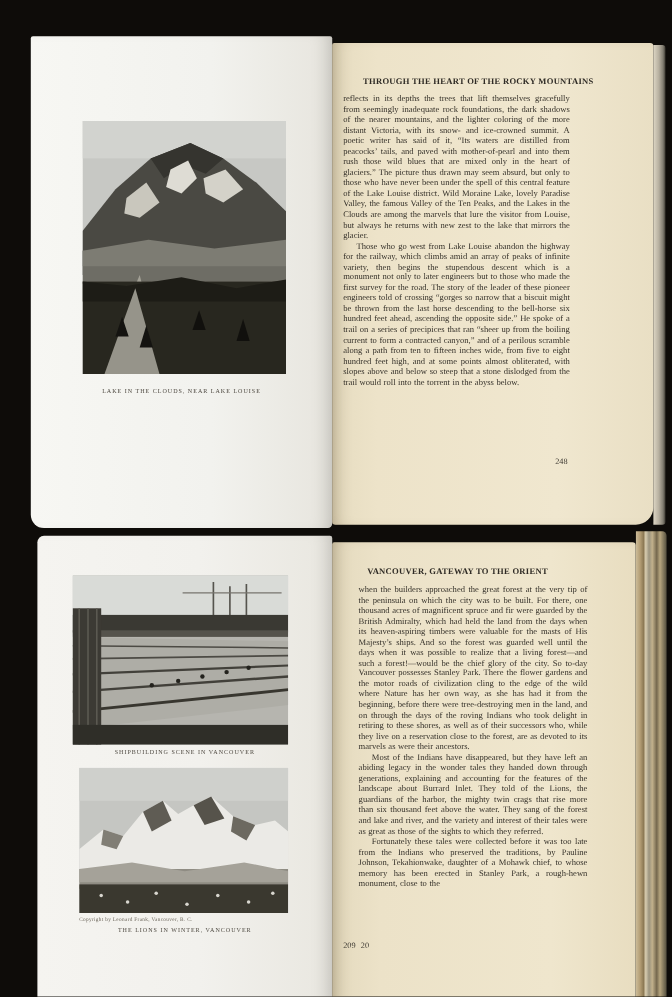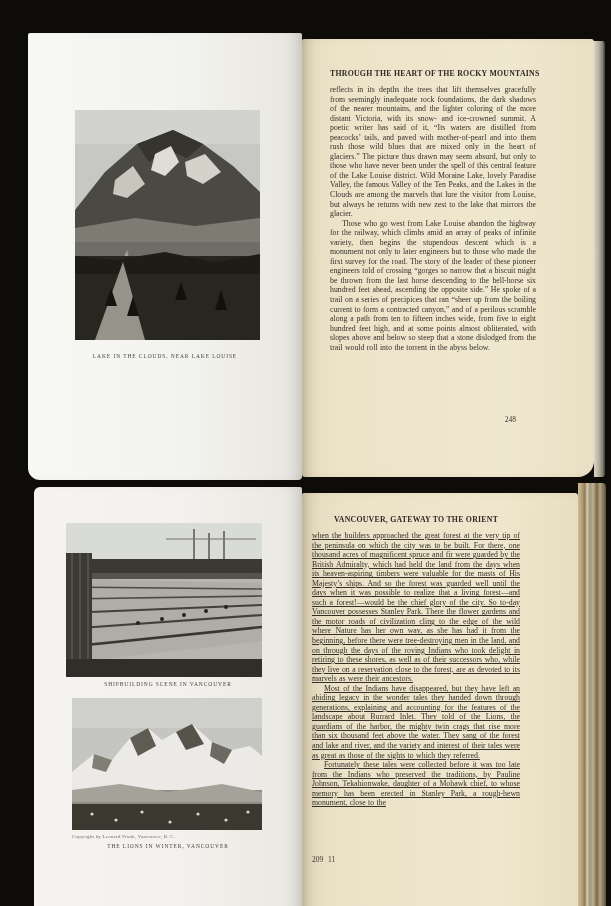--- a/index.html
+++ b/index.html
@@ -94,21 +94,21 @@
       <polygon points="52,206 58,186 64,206" fill="#141310"></polygon>
       <polygon points="100,190 106,172 112,190" fill="#11100d"></polygon>
       <polygon points="140,200 146,180 152,200" fill="#11100d"></polygon>
     </svg>
   </div>
   <div class="caption" style="top:320px;">LAKE IN THE CLOUDS, NEAR LAKE LOUISE</div>
 </div>
 
 <div class="page page-tr">
   <div class="header" style="left:28px;width:206px;top:30px;">THROUGH THE HEART OF THE ROCKY MOUNTAINS</div>
-  <div class="bodytext" style="left:28px;width:206px;top:46px;">
+  <div class="bodytext" style="left:10px;width:206px;top:46px;">
     <p>reflects in its depths the trees that lift themselves gracefully from seemingly inadequate rock foundations, the dark shadows of the nearer mountains, and the lighter coloring of the more distant Victoria, with its snow- and ice-crowned summit.  A poetic writer has said of it, “Its waters are distilled from peacocks’ tails, and paved with mother-of-pearl and into them rush those wild blues that are mixed only in the heart of glaciers.”  The picture thus drawn may seem absurd, but only to those who have never been under the spell of this central feature of the Lake Louise district.  Wild Moraine Lake, lovely Paradise Valley, the famous Valley of the Ten Peaks, and the Lakes in the Clouds are among the marvels that lure the visitor from Louise, but always he returns with new zest to the lake that mirrors the glacier.</p>
     <p class="indent">Those who go west from Lake Louise abandon the highway for the railway, which climbs amid an array of peaks of infinite variety, then begins the stupendous descent which is a monument not only to later engineers but to those who made the first survey for the road.  The story of the leader of these pioneer engineers told of crossing “gorges so narrow that a biscuit might be thrown from the last horse descending to the bell-horse six hundred feet ahead, ascending the opposite side.”  He spoke of a trail on a series of precipices that ran “sheer up from the boiling current to form a contracted canyon,” and of a perilous scramble along a path from ten to fifteen inches wide, from five to eight hundred feet high, and at some points almost obliterated, with slopes above and below so steep that a stone dislodged from the trail would roll into the torrent in the abyss below.</p>
   </div>
   <div class="pageno" style="left:28px;width:186px;top:376px;text-align:right;">248</div>
 </div>
 <div class="page edge-tr"></div>
 
 <div class="page page-bl">
   <div class="photo" style="left:32px;top:36px;">
     <svg width="196" height="154" viewBox="0 0 196 154">
@@ -160,21 +160,21 @@
       <circle cx="154" cy="122" r="1.6" fill="#d8d6cf"></circle>
       <circle cx="176" cy="114" r="1.6" fill="#d8d6cf"></circle>
     </svg>
   </div>
   <div class="microtext" style="left:38px;top:347px;">Copyright by Leonard Frank, Vancouver, B. C.</div>
   <div class="caption" style="top:356px;">THE LIONS IN WINTER, VANCOUVER</div>
 </div>
 
 <div class="page page-br">
   <div class="header" style="left:10px;width:208px;top:22px;">VANCOUVER, GATEWAY TO THE ORIENT</div>
-  <div class="bodytext" style="left:10px;width:208px;top:38px;text-decoration:underline;">
+  <div class="bodytext" style="left:24px;width:208px;top:38px;">
     <p>when the builders approached the great forest at the very tip of the peninsula on which the city was to be built.  For there, one thousand acres of magnificent spruce and fir were guarded by the British Admiralty, which had held the land from the days when its heaven-aspiring timbers were valuable for the masts of His Majesty’s ships.  And so the forest was guarded well until the days when it was possible to realize that a living forest—and such a forest!—would be the chief glory of the city.  So to-day Vancouver possesses Stanley Park.  There the flower gardens and the motor roads of civilization cling to the edge of the wild where Nature has her own way, as she has had it from the beginning, before there were tree-destroying men in the land, and on through the days of the roving Indians who took delight in retiring to these shores, as well as of their successors who, while they live on a reservation close to the forest, are as devoted to its marvels as were their ancestors.</p>
     <p class="indent">Most of the Indians have disappeared, but they have left an abiding legacy in the wonder tales they handed down through generations, explaining and accounting for the features of the landscape about Burrard Inlet.  They told of the Lions, the guardians of the harbor, the mighty twin crags that rise more than six thousand feet above the water.  They sang of the forest and lake and river, and the variety and interest of their tales were as great as those of the sights to which they referred.</p>
     <p class="indent">Fortunately these tales were collected before it was too late from the Indians who preserved the traditions, by Pauline Johnson, Tekahionwake, daughter of a Mohawk chief, to whose memory has been erected in Stanley Park, a rough-hewn monument, close to the</p>
   </div>
-  <div class="pageno" style="left:26px;top:362px;">11</div>
+  <div class="pageno" style="left:26px;top:362px;">20</div>
   <div class="pageno" style="left:10px;width:188px;top:362px;">209</div>
 </div>
 <div class="page edge-br"></div>
 
 </body></html>

